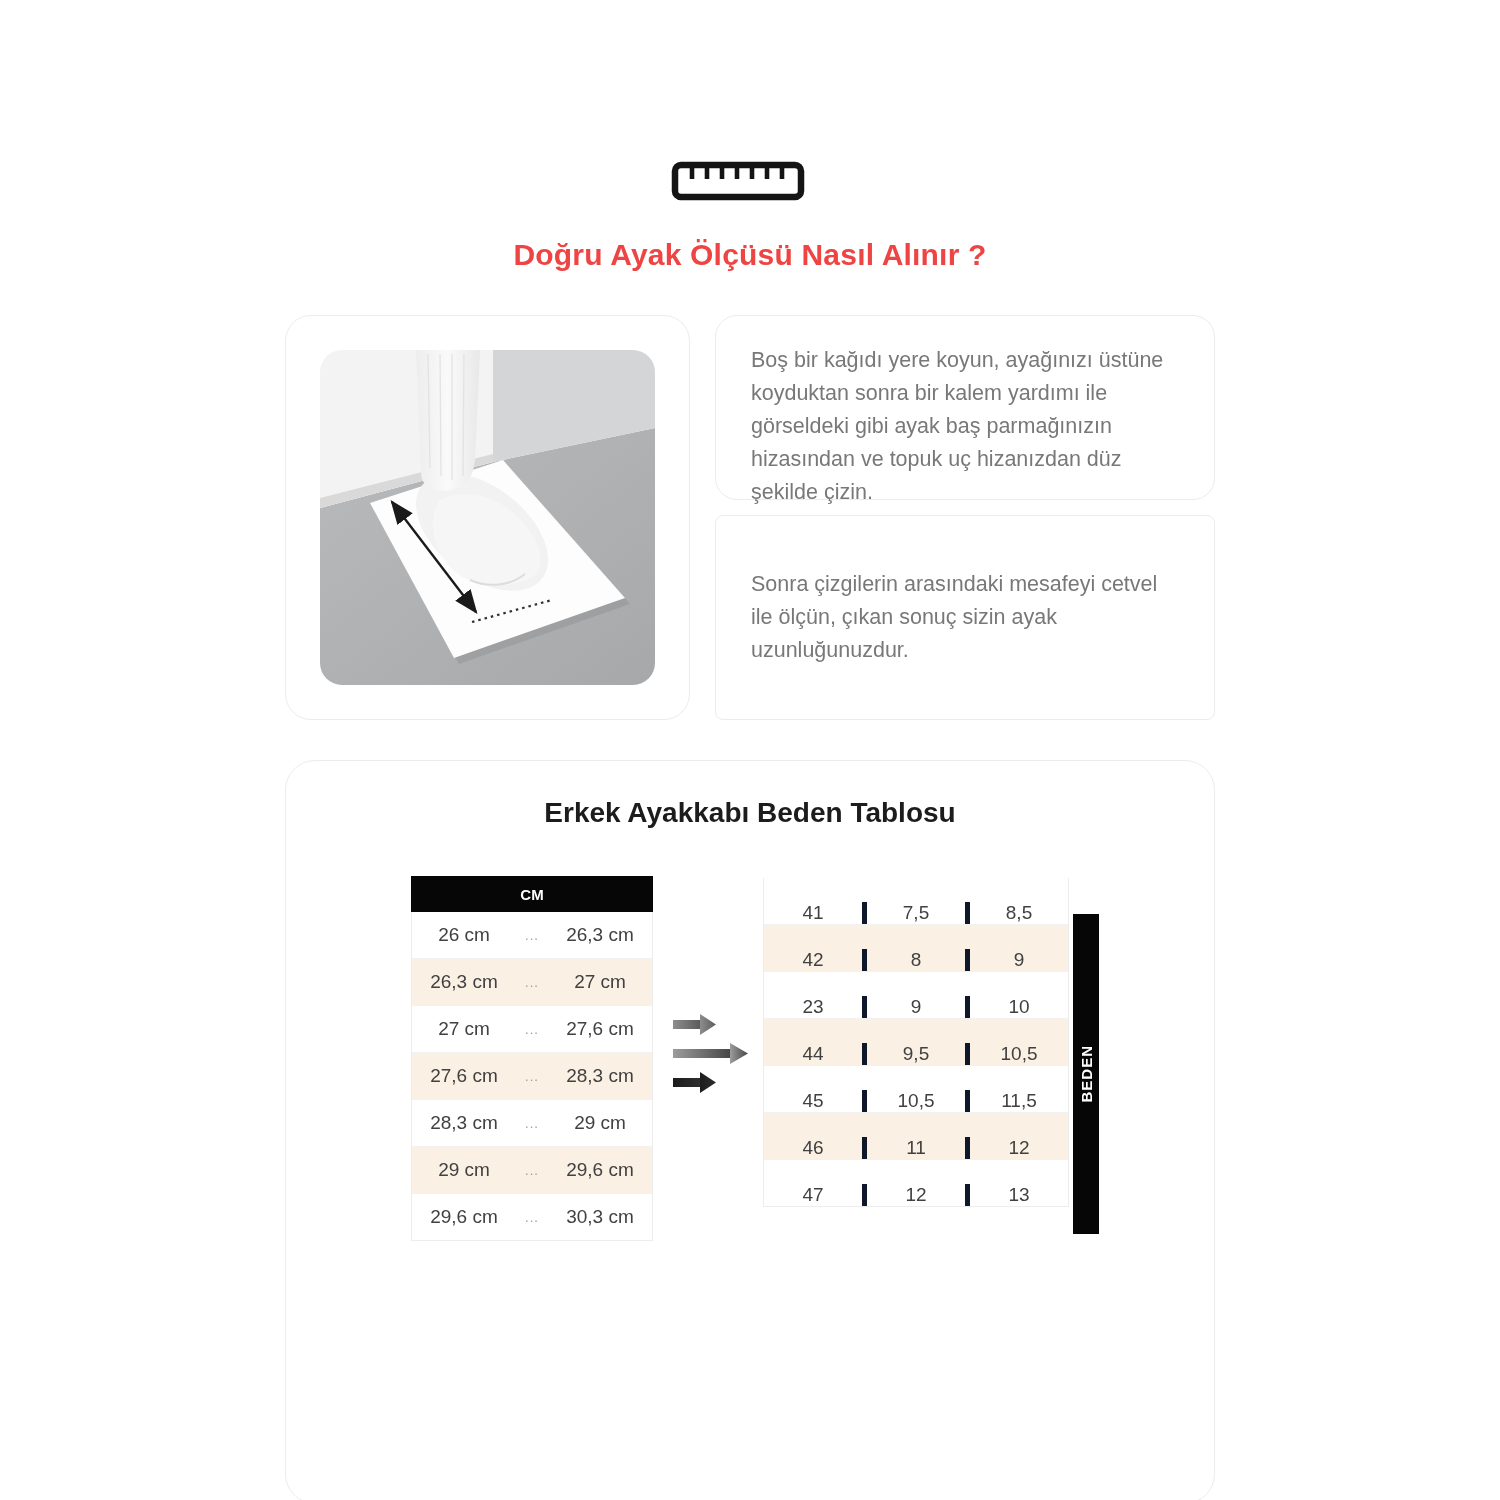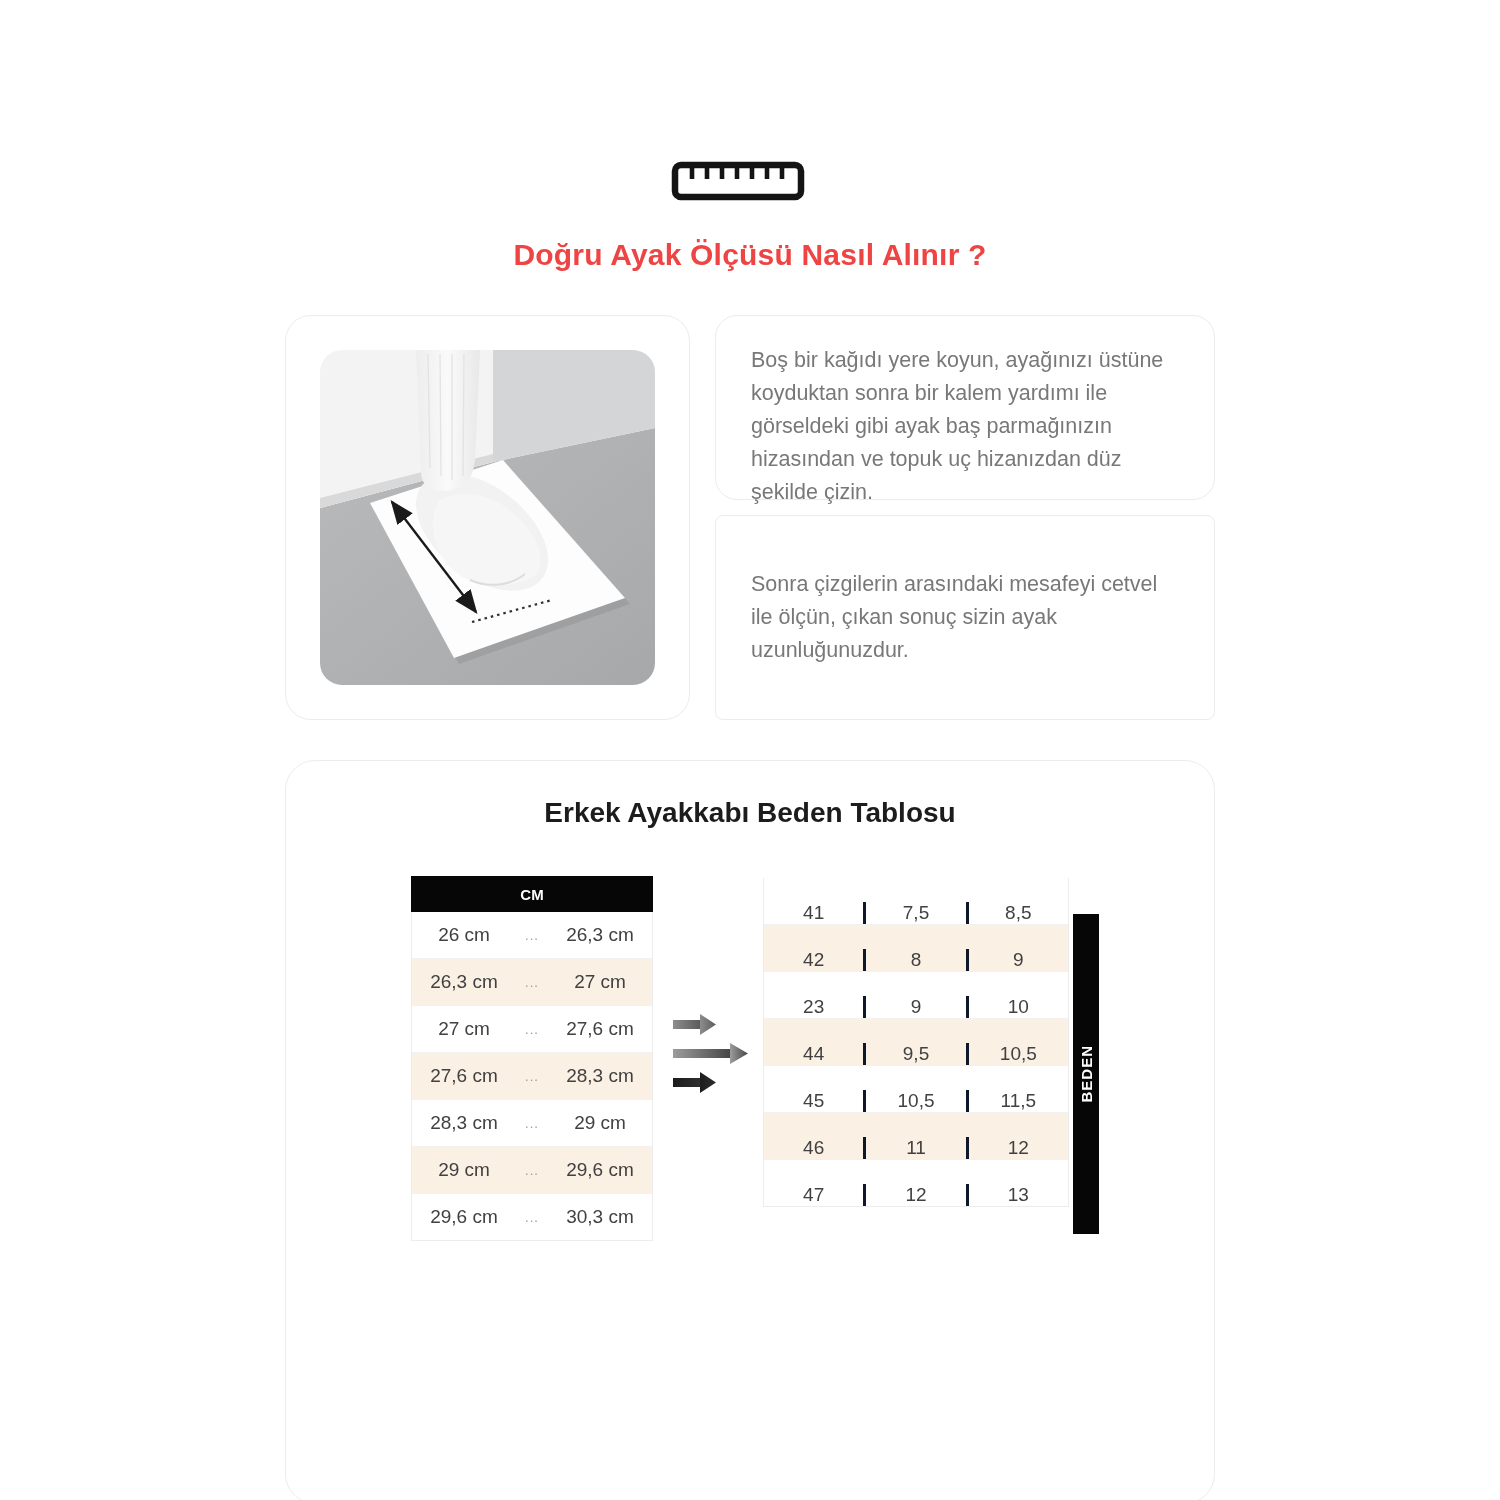--- a/index.html
+++ b/index.html
@@ -51,21 +51,21 @@
     display:flex; align-items:center; justify-content:center;
   }
   .st-body { border:1px solid #ededed; border-top:none; }
   .st-row { display:flex; height:46px; background:#ffffff;align-items:flex-end; }
   .st-row.alt { background:#fbf0e4; }
   .st-row + .st-row { border-top:1px solid #f1f1f1; }
   .st-row span {
     flex:1; display:flex; align-items:center; justify-content:center;
     font-size:19px; color:#414141;
   }
-  .st-row span + span { border-left:3px solid #0f172a; }
+  .st-row span + span { border-left:5px solid #0f172a; }
   
   .beden-bar {
     position:absolute; left:787px; top:153px; width:26px; height:320px; background:#060606;
     display:flex; align-items:center; justify-content:center;
   }
   .beden-bar span {
     writing-mode:vertical-rl; transform:rotate(180deg);
     color:#ffffff; font-size:15px; font-weight:bold; letter-spacing:1px; white-space:nowrap;
   }
   .arrows-wrap { position:absolute; left:385px; top:251px; width:82px; height:86px; }

